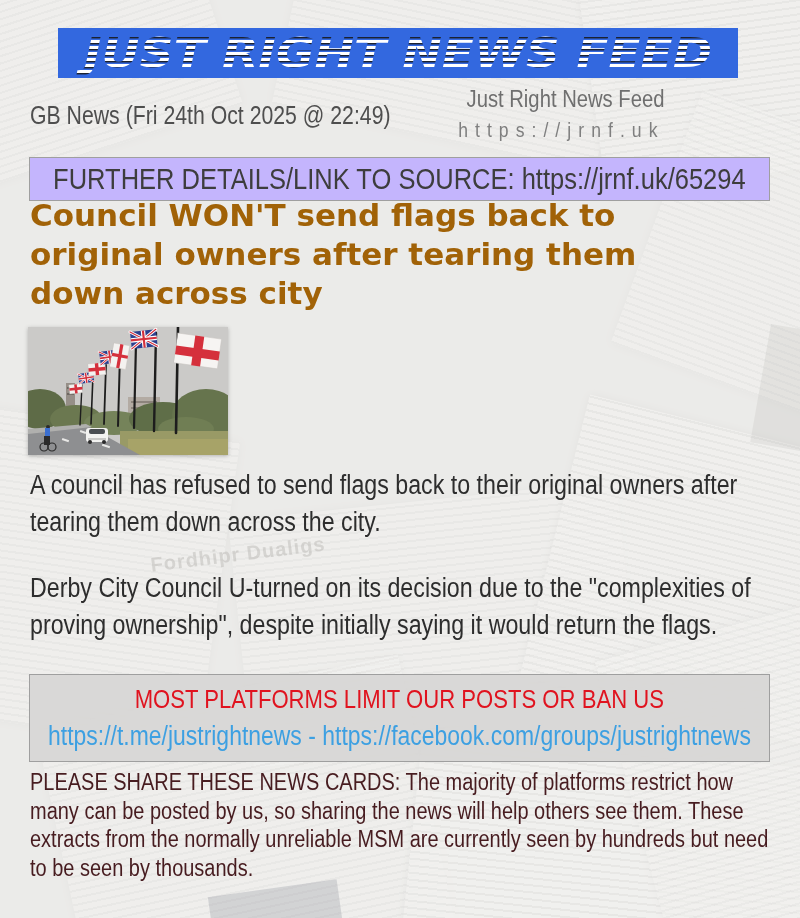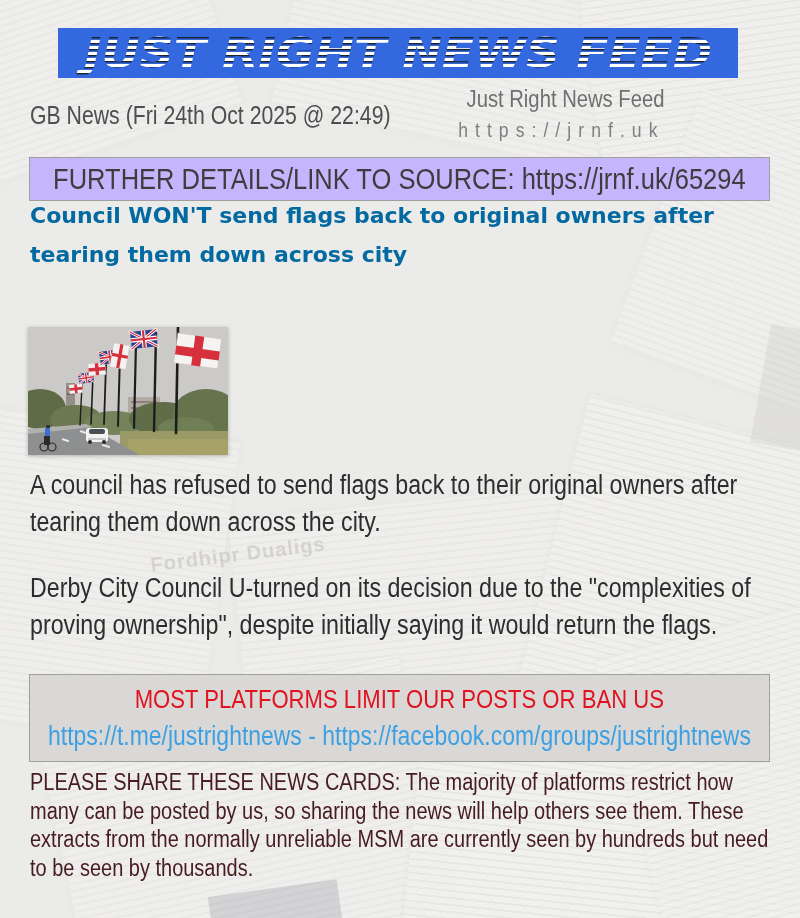--- a/index.html
+++ b/index.html
@@ -37,21 +37,21 @@
   .details-bar{position:absolute;left:29px;top:157px;width:739px;height:42px;
                background:#c4b5fd;border:1px solid #9f9f9f;z-index:2;
                display:flex;align-items:center;justify-content:center;}
   .squeeze{display:inline-block;transform:scaleX(.85);transform-origin:center;
            white-space:nowrap;}
   .details-bar .squeeze{font-size:30px;color:#3d3d3d;}
 
   
   .headline{position:absolute;left:30px;top:196px;width:690px;margin:0;z-index:2;
             font-family:"DejaVu Sans",sans-serif;font-weight:bold;
-            font-size:22px;line-height:39px;color:#0369a1;letter-spacing:0;}
+            font-size:31px;line-height:39px;color:#a16207;letter-spacing:0;}
 
   
   .photo{position:absolute;left:28px;top:327px;width:200px;height:128px;
          margin:0;z-index:2;box-shadow:0 1px 4px rgba(0,0,0,.25);}
   .photo svg{display:block;width:200px;height:128px;}
 
   
   .body-text{position:absolute;left:30px;top:467px;width:864px;z-index:2;}
   .body-text p{margin:0 0 29px 0;font-size:27px;line-height:37px;color:#2d2d2d;
                transform:scaleX(.86);transform-origin:left top;}

